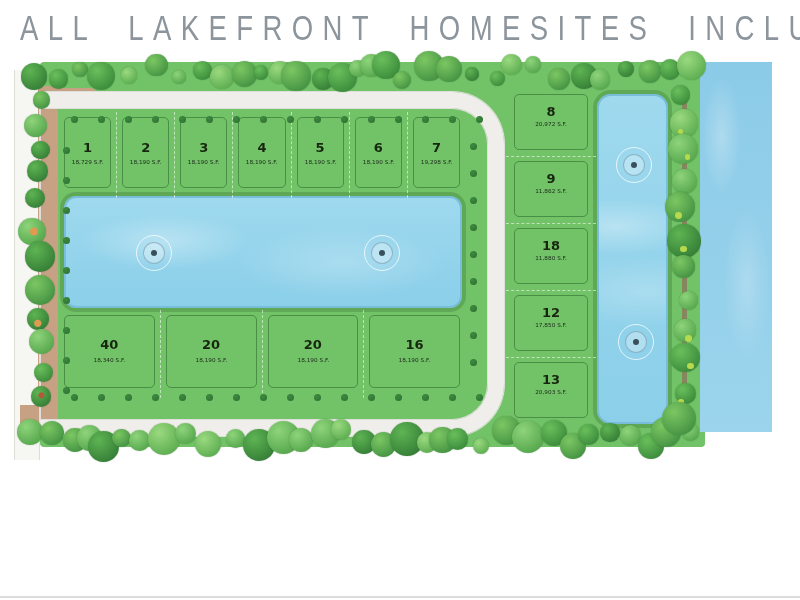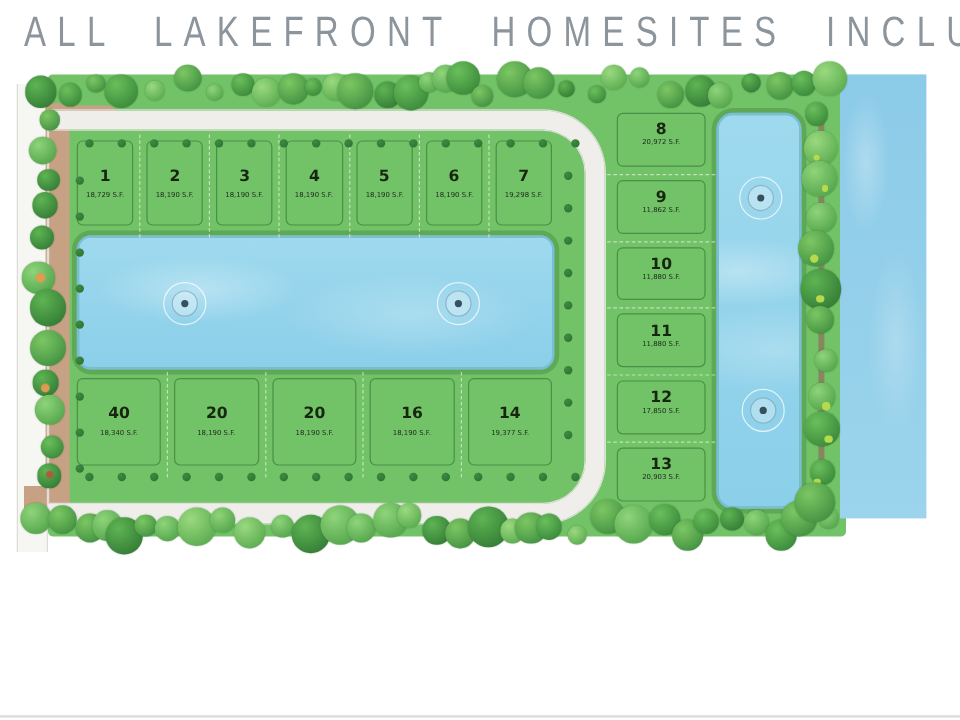--- a/index.html
+++ b/index.html
@@ -165,45 +165,35 @@
         <div class="lot-cell">
           <div class="pad"></div>
           <div class="lot-num">20</div>
           <div class="lot-area">18,190 S.F.</div>
         </div>
         <div class="lot-cell">
           <div class="pad"></div>
           <div class="lot-num">16</div>
           <div class="lot-area">18,190 S.F.</div>
         </div>
-        <div class="lot-cell">
-          <div class="pad"></div>
-          <div class="lot-num">14</div>
-          <div class="lot-area">19,377 S.F.</div>
-        </div>
       </div>
     <div id="col-right" class="lot-col">
         <div class="lot-cell">
           <div class="pad"></div>
           <div class="lot-num">8</div>
           <div class="lot-area">20,972 S.F.</div>
         </div>
         <div class="lot-cell">
           <div class="pad"></div>
           <div class="lot-num">9</div>
           <div class="lot-area">11,862 S.F.</div>
         </div>
         <div class="lot-cell">
           <div class="pad"></div>
-          <div class="lot-num">10</div>
-          <div class="lot-area">11,880 S.F.</div>
-        </div>
-        <div class="lot-cell">
-          <div class="pad"></div>
-          <div class="lot-num">11</div>
+          <div class="lot-num">18</div>
           <div class="lot-area">11,880 S.F.</div>
         </div>
         <div class="lot-cell">
           <div class="pad"></div>
           <div class="lot-num">12</div>
           <div class="lot-area">17,850 S.F.</div>
         </div>
         <div class="lot-cell">
           <div class="pad"></div>
           <div class="lot-num">13</div>

